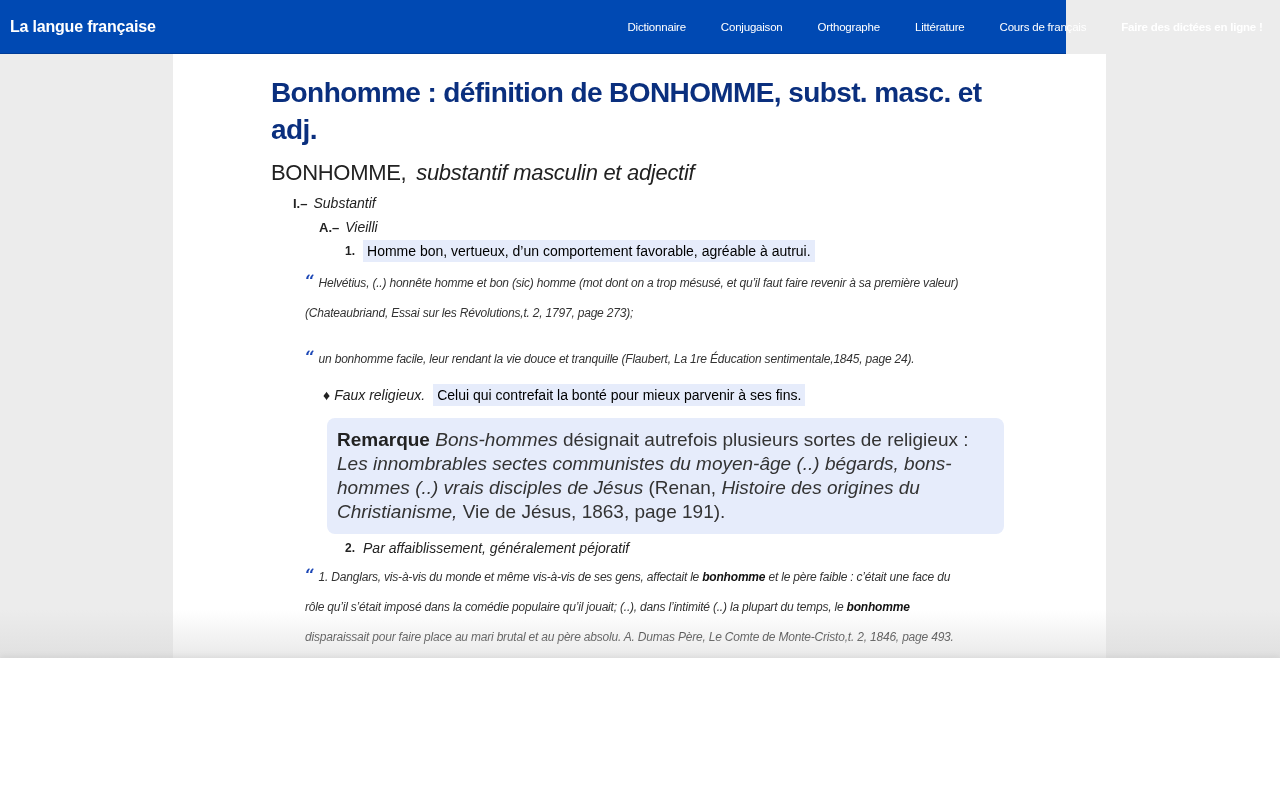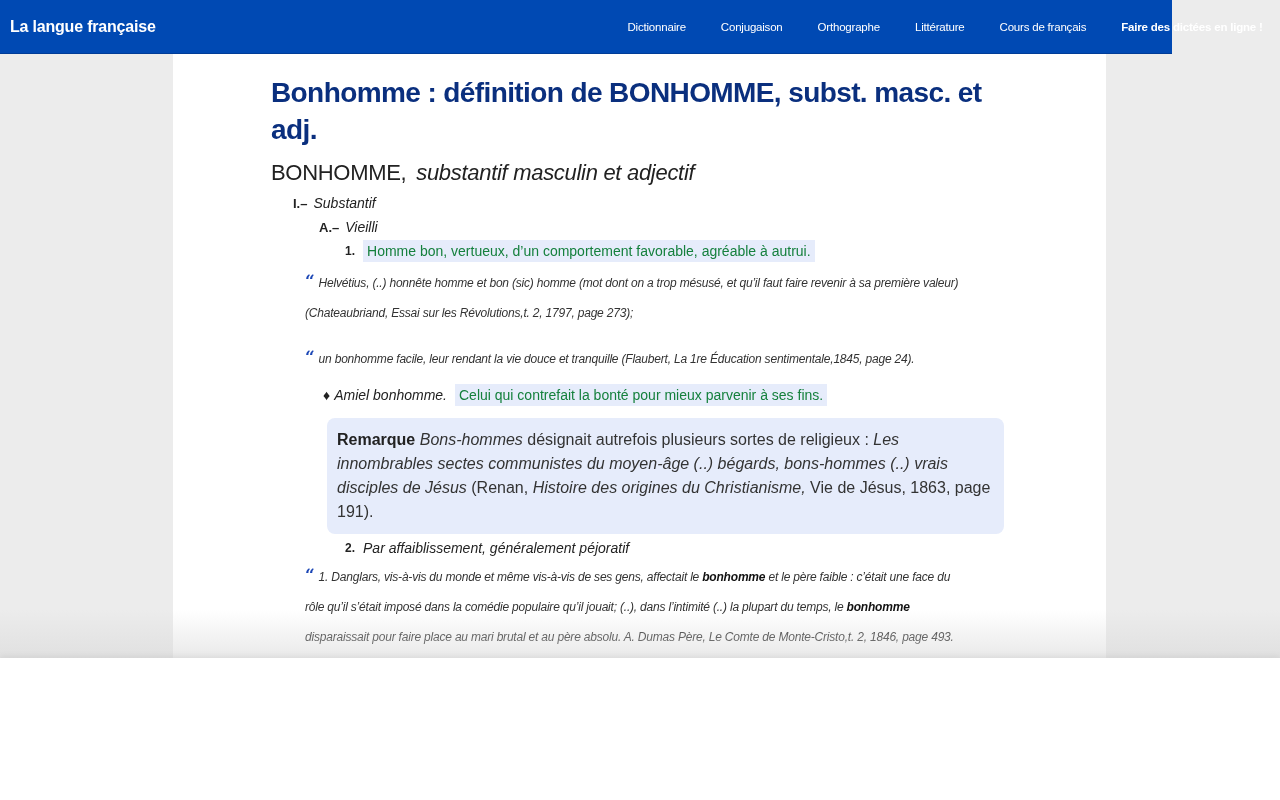--- a/index.html
+++ b/index.html
@@ -4,21 +4,21 @@
   <style>
     * { box-sizing: border-box; margin: 0; padding: 0; }
     html, body { width: 1280px; height: 800px; overflow: hidden; }
     body {
       font-family: "Liberation Sans", sans-serif;
       background: #ececec;
       color: #222;
       position: relative;
     }
     .topbar {
-      position: absolute; left: 0; top: 0; width: 1172px; height: 54px;
+      position: absolute; left: 0; top: 0; width: 1066px; height: 54px;
       background: #0049b3;
       border-bottom: 1px solid #003c97;
       display: flex; align-items: center;
       z-index: 5;
     }
     .brand {
       color: #fff; font-weight: bold; font-size: 16px;
       margin-left: 10px; letter-spacing: -0.2px;
       text-decoration: none;
     }
@@ -44,36 +44,36 @@
     }
     .headword { font-size: 22px; margin-top: 12px; letter-spacing: -0.3px; }
     .headword i { margin-left: 4px; }
 
     .l1 { margin-left: 22px; margin-top: 9px; font-size: 14px; }
     .l1 b, .l2 b { font-size: 13px; margin-right: 6px; }
     .l2 { margin-left: 48px; margin-top: 8px; font-size: 14px; }
     .l3 { margin-left: 74px; margin-top: 5px; font-size: 14px; display: flex; align-items: center; }
     .num { font-weight: bold; font-size: 12px; margin-right: 8px; }
     .hl {
-      background: #e6ecfb; padding: 3px 4px; font-size: 14px; color: #15803d;
+      background: #e6ecfb; padding: 3px 4px; font-size: 14px; color: #000000;
     }
     .quote {
       margin-left: 34px; margin-top: 4px; font-size: 12px; font-style: italic;
       line-height: 30px; color: #333; width: 660px; letter-spacing: -0.2px;
     }
     .qmark { color: #1b46b5; font-style: normal; font-weight: bold; font-size: 17px; margin-right: 4px; font-family: "DejaVu Serif", serif; }
     .gap { margin-top: 14px; }
     .diamond-row { margin-left: 52px; margin-top: 10px; display: flex; align-items: center; font-size: 14px; }
     .diamond { font-size: 14px; margin-right: 4px; }
     .diamond-row i { margin-right: 8px; }
     .plain { margin-left: 52px; margin-top: 12px; font-size: 14px; }
     .remarque {
       margin-left: 56px; margin-top: 12px; width: 677px;
       background: #e6ecfb; border-radius: 8px;
-      padding: 10px 10px 10px 10px; font-size: 16px; line-height: 24px; color: #333;
+      padding: 10px 10px 10px 10px; font-size: 19px; line-height: 24px; color: #333;
     }
     .remarque b { color: #222; }
     .l3b { margin-left: 74px; margin-top: 6px; display: flex; align-items: center; font-size: 14px; }
     .l3b i { margin-right: 10px; }
     .bold-it { font-weight: bold; color: #111; }
 
     .fade {
       position: absolute; left: 0; top: 610px; width: 1280px; height: 48px;
       background: linear-gradient(to bottom, rgba(230,230,230,0) 0%, rgba(215,215,215,0.55) 100%);
       z-index: 6;
@@ -123,21 +123,21 @@
 
     <div class="quote">
       <span class="qmark">“</span><span>Helvétius, (..) honnête homme et bon (sic) homme (mot dont on a trop mésusé, et qu’il faut faire revenir à sa première valeur) (Chateaubriand, Essai sur les Révolutions,t. 2, 1797, page 273);</span>
     </div>
     <div class="quote gap">
       <span class="qmark">“</span><span>un bonhomme facile, leur rendant la vie douce et tranquille (Flaubert, La 1re Éducation sentimentale,1845, page 24).</span>
     </div>
 
     <div class="diamond-row">
       <span class="diamond">♦</span>
-      <i>Amiel bonhomme.</i>
+      <i>Faux religieux.</i>
       <span class="hl">Celui qui contrefait la bonté pour mieux parvenir à ses fins.</span>
     </div>
 
 
     <div class="remarque">
       <b>Remarque</b>
       <i>Bons-hommes</i><span> désignait autrefois plusieurs sortes de religieux : </span><i>Les innombrables sectes communistes du moyen-âge (..) bégards, bons-hommes (..) vrais disciples de Jésus</i><span> (Renan, </span><i>Histoire des origines du Christianisme,</i><span> Vie de Jésus, 1863, page 191).</span>
     </div>
 
     <div class="l3b">

